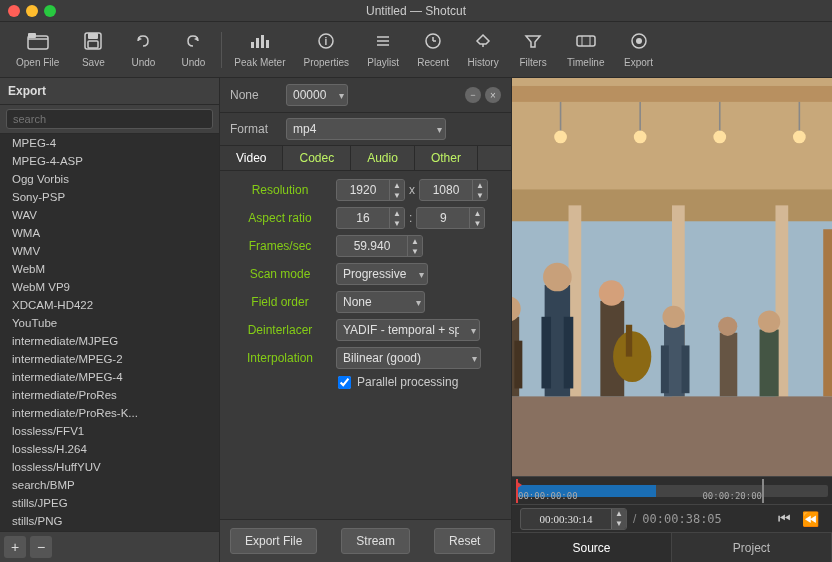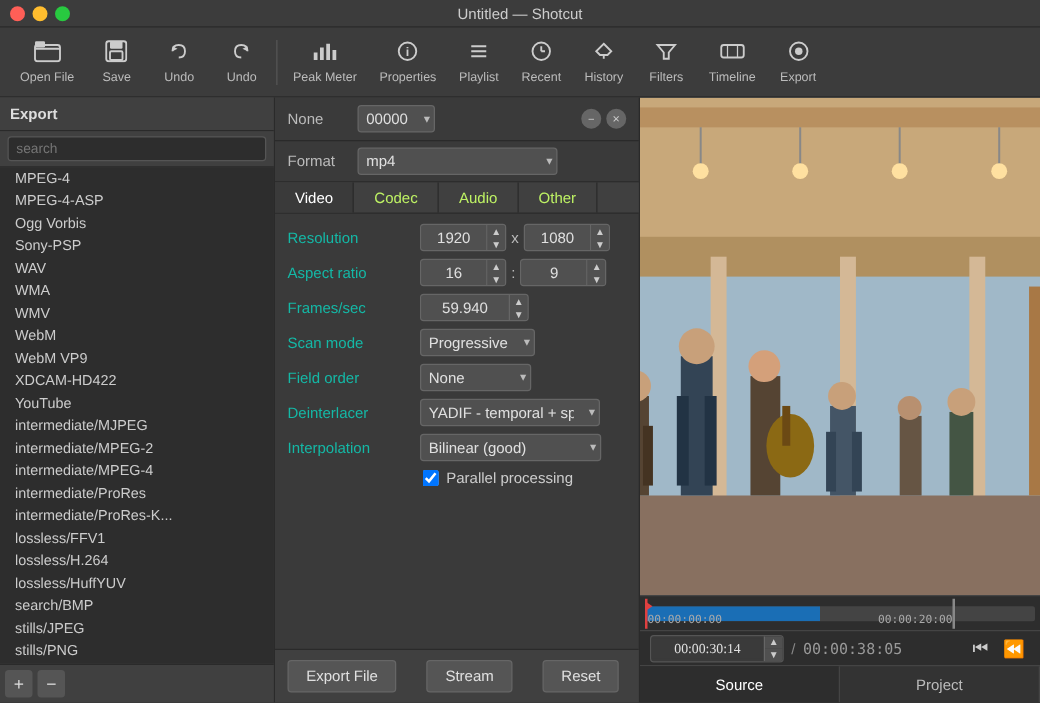--- a/index.html
+++ b/index.html
@@ -191,24 +191,24 @@
       gap: 6px;
       flex: 1;
       overflow-y: auto;
     }
     .setting-row {
       display: flex;
       align-items: center;
       gap: 6px;
     }
     .setting-label {
-      color: #14b8a6;
+      color: #84cc16;
       font-size: 12px;
       min-width: 100px;
-      text-align: left;
+      text-align: center;
     }
     .setting-value {
       display: flex;
       align-items: center;
       gap: 4px;
     }
     .spin-input {
       display: flex;
       align-items: center;
       background: #505050;

